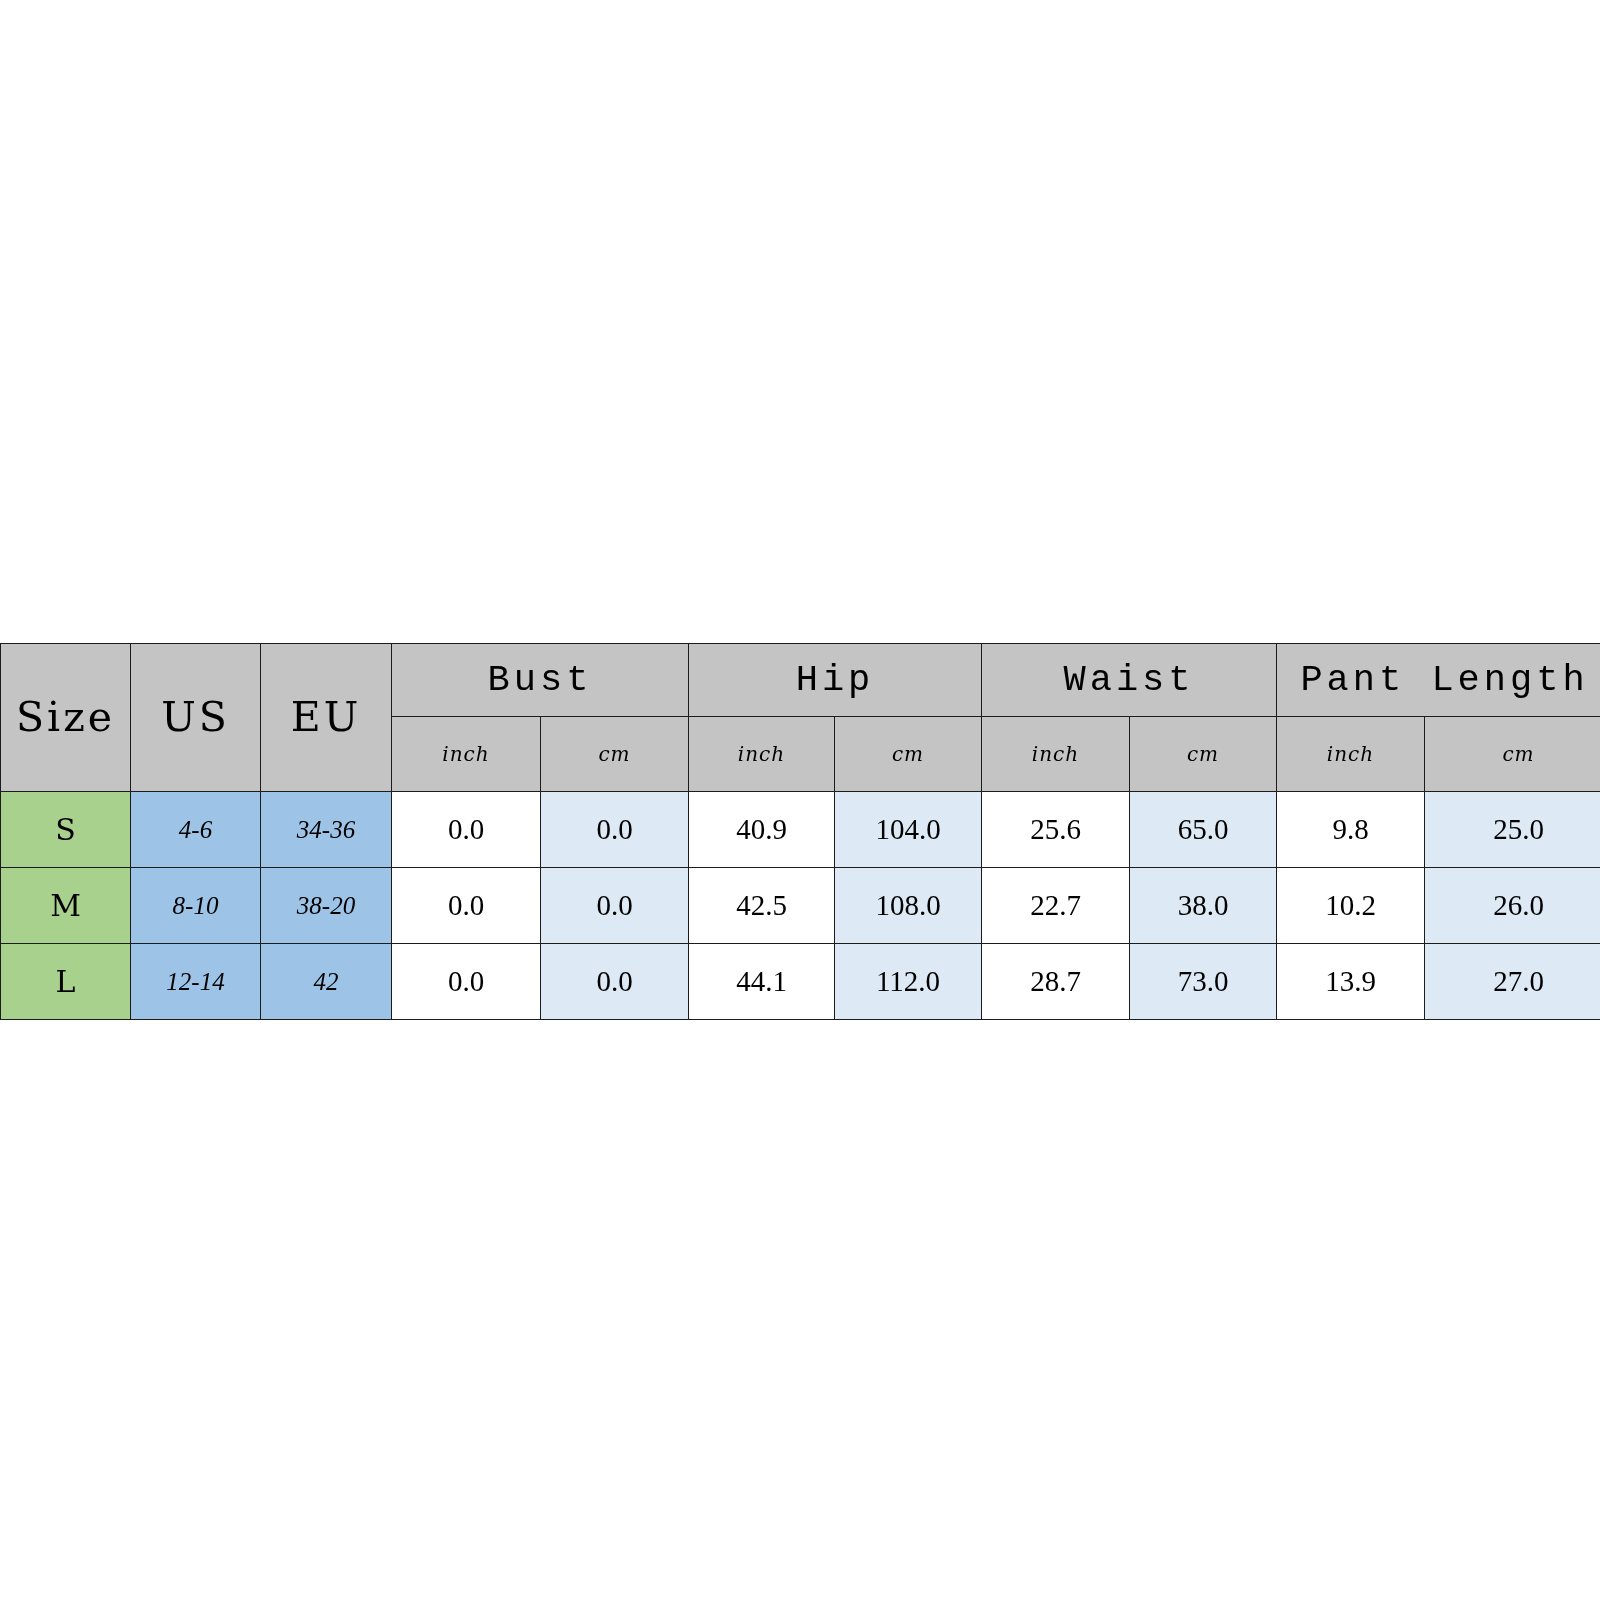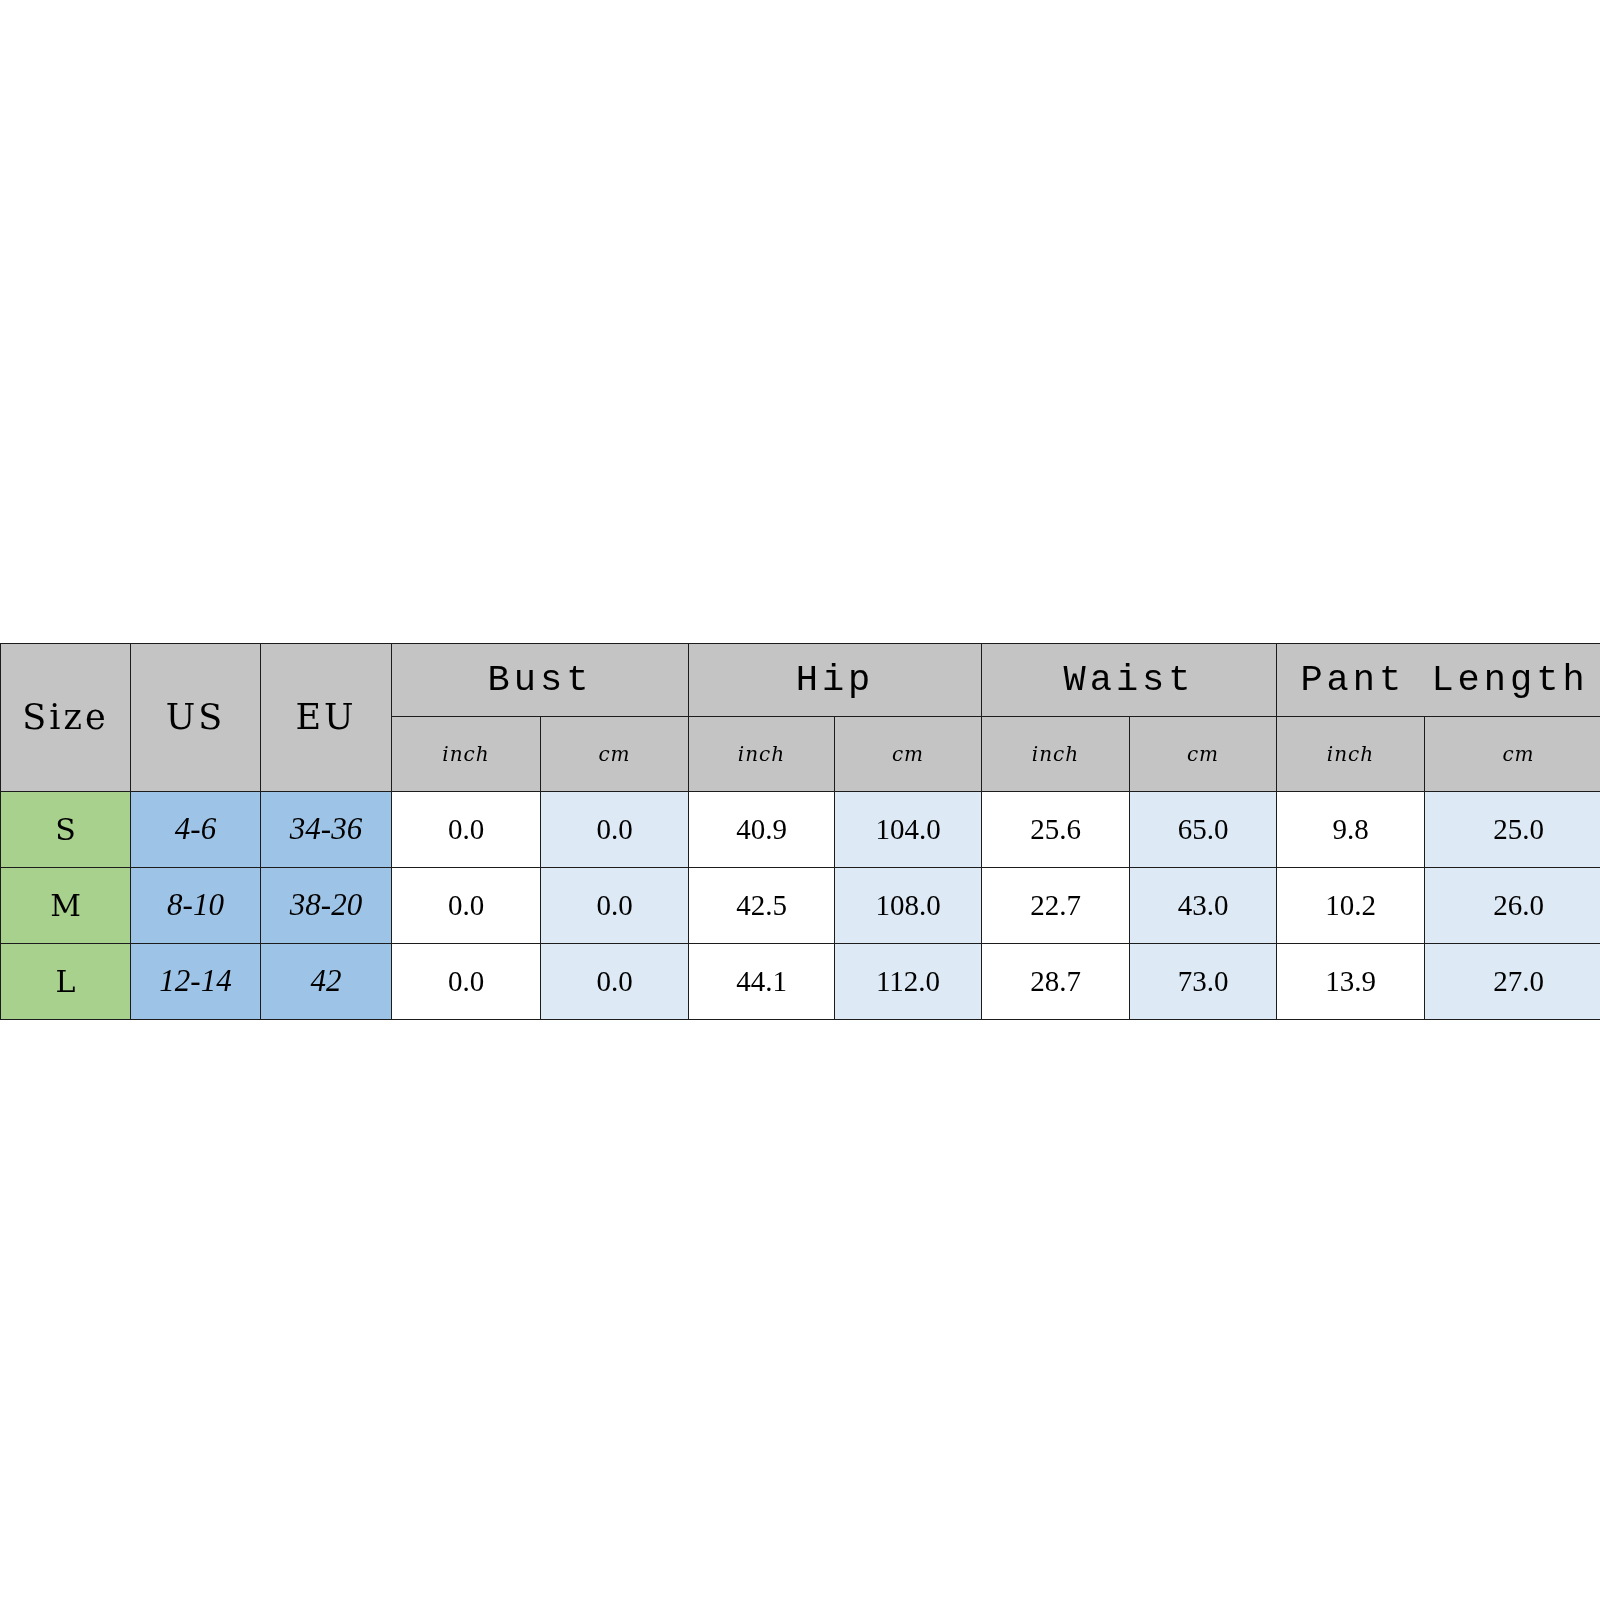--- a/index.html
+++ b/index.html
@@ -38,21 +38,21 @@
     color: #000000;
     font-weight: normal;
     line-height: 1.1;
   }
 
   
   .hdr-gray { background: #c4c4c4; }
 
   th.col-label {            
     height: 146px;
-    font-size: 35px;
+    font-size: 41px;
     letter-spacing: 3px;
     font-family: "DejaVu Serif", "Liberation Serif", serif;
     padding-top: 56px;
     box-sizing: border-box;
     vertical-align: top;
   }
   th.grp-label {            
     height: 72px;
     font-size: 37px;
     letter-spacing: 4px;
@@ -69,21 +69,21 @@
   
   tbody tr { height: 76px; }
 
   td.cell-size {
     background: #a9d18e;
     font-size: 30px;
     font-family: "DejaVu Serif", "Liberation Serif", serif;
   }
   td.cell-region {
     background: #9dc3e6;
-    font-size: 31px;
+    font-size: 25px;
     font-style: italic;
     font-weight: bold;
     font-family: "Liberation Serif", "DejaVu Serif", serif;
   }
   td.cell-inch {
     background: #ffffff;
     font-size: 29px;
     font-family: "Liberation Serif", "DejaVu Serif", serif;
   }
   td.cell-cm {
@@ -149,21 +149,21 @@
       </tr>
       <tr>
         <td class="cell-size">M</td>
         <td class="cell-region">8-10</td>
         <td class="cell-region">38-20</td>
         <td class="cell-inch">0.0</td>
         <td class="cell-cm">0.0</td>
         <td class="cell-inch">42.5</td>
         <td class="cell-cm">108.0</td>
         <td class="cell-inch">22.7</td>
-        <td class="cell-cm">43.0</td>
+        <td class="cell-cm">38.0</td>
         <td class="cell-inch">10.2</td>
         <td class="cell-cm">26.0</td>
       </tr>
       <tr>
         <td class="cell-size">L</td>
         <td class="cell-region">12-14</td>
         <td class="cell-region">42</td>
         <td class="cell-inch">0.0</td>
         <td class="cell-cm">0.0</td>
         <td class="cell-inch">44.1</td>

